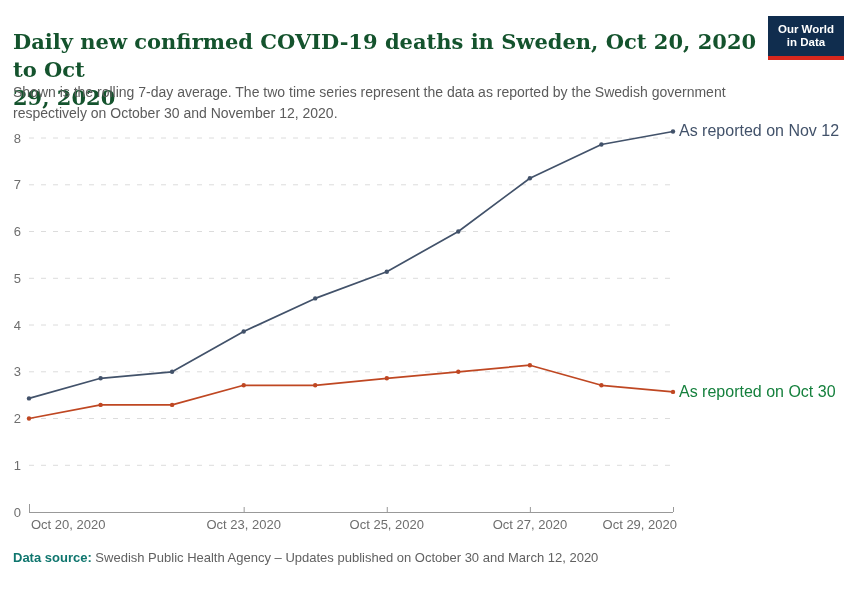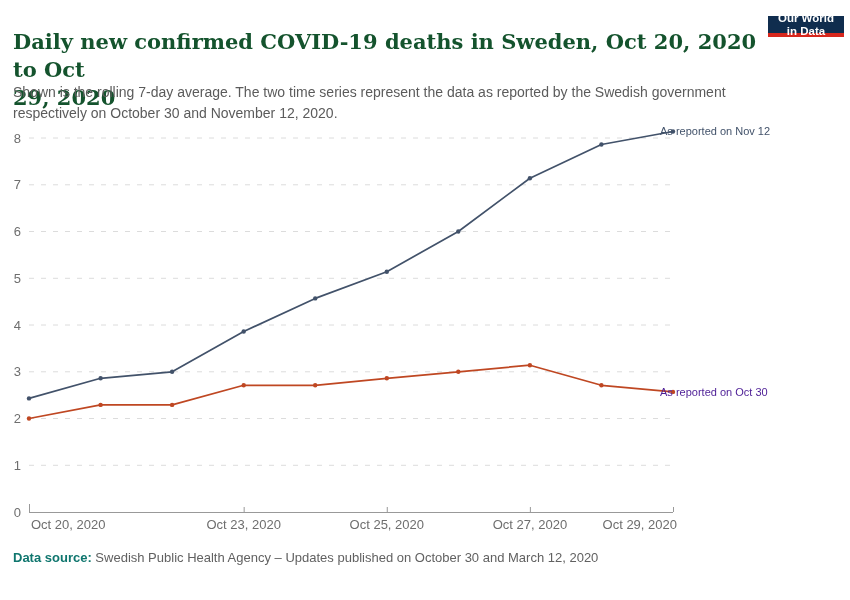--- a/index.html
+++ b/index.html
@@ -15,33 +15,33 @@
   .chart-title span{display:block;}
   .chart-subtitle{
     position:absolute;left:13px;top:74px;width:780px;
     font-size:14px;line-height:21px;color:#5b5b5b;margin-top:8px;
   }
   .chart-subtitle span{display:block;}
   .owid-logo{
     position:absolute;left:768px;top:16px;width:76px;height:34px;
   }
   .owid-logo .logo-main{
-    background:#102d4e;height:17px;display:flex;flex-direction:column;
+    background:#102d4e;height:40px;display:flex;flex-direction:column;
     align-items:center;justify-content:center;
   }
   .owid-logo .logo-main div{
     color:#ffffff;font-weight:700;font-size:11.5px;line-height:13px;text-align:center;
   }
   .owid-logo .logo-bar{height:4px;background:#d7271d;}
   svg.chart-canvas{position:absolute;left:0;top:125px;}
   svg.chart-canvas text{
     font-family:"Liberation Sans", sans-serif;font-size:13px;fill:#6e6e6e;
   }
   .series-label{
-    position:absolute;left:660px;font-size:11px;line-height:14px;white-space:nowrap;
+    position:absolute;left:679px;font-size:16px;line-height:14px;white-space:nowrap;
   }
   .footer{
     position:absolute;left:13px;top:548px;font-size:13px;line-height:20px;color:#616161;
   }
   .footer .bold{font-weight:700;color:#0f766e;}
 </style>
 </head>
 <body>
 
 <h1 class="chart-title">
@@ -109,17 +109,17 @@
     <circle cx="243.7" cy="260.3" r="2.2" fill="#bf4722"></circle>
     <circle cx="315.2" cy="260.3" r="2.2" fill="#bf4722"></circle>
     <circle cx="386.8" cy="253.3" r="2.2" fill="#bf4722"></circle>
     <circle cx="458.3" cy="246.8" r="2.2" fill="#bf4722"></circle>
     <circle cx="529.9" cy="240.2" r="2.2" fill="#bf4722"></circle>
     <circle cx="601.4" cy="260.3" r="2.2" fill="#bf4722"></circle>
     <circle cx="673.0" cy="266.9" r="2.2" fill="#bf4722"></circle>
   </svg>
 
 <div class="series-label" id="label-s0" style="top: 124px; color: rgb(66, 82, 106);">As reported on Nov 12</div>
-<div class="series-label" id="label-s1" style="top: 385px; color: #4c1d95;">As reported on Oct 30</div>
+<div class="series-label" id="label-s1" style="top: 385px; color: #15803d;">As reported on Oct 30</div>
 
 <div class="footer">
   <div><span class="bold">Data source:</span><span> Swedish Public Health Agency – Updates published on October 30 and March 12, 2020</span></div>
 </div>
 
 </body></html>

